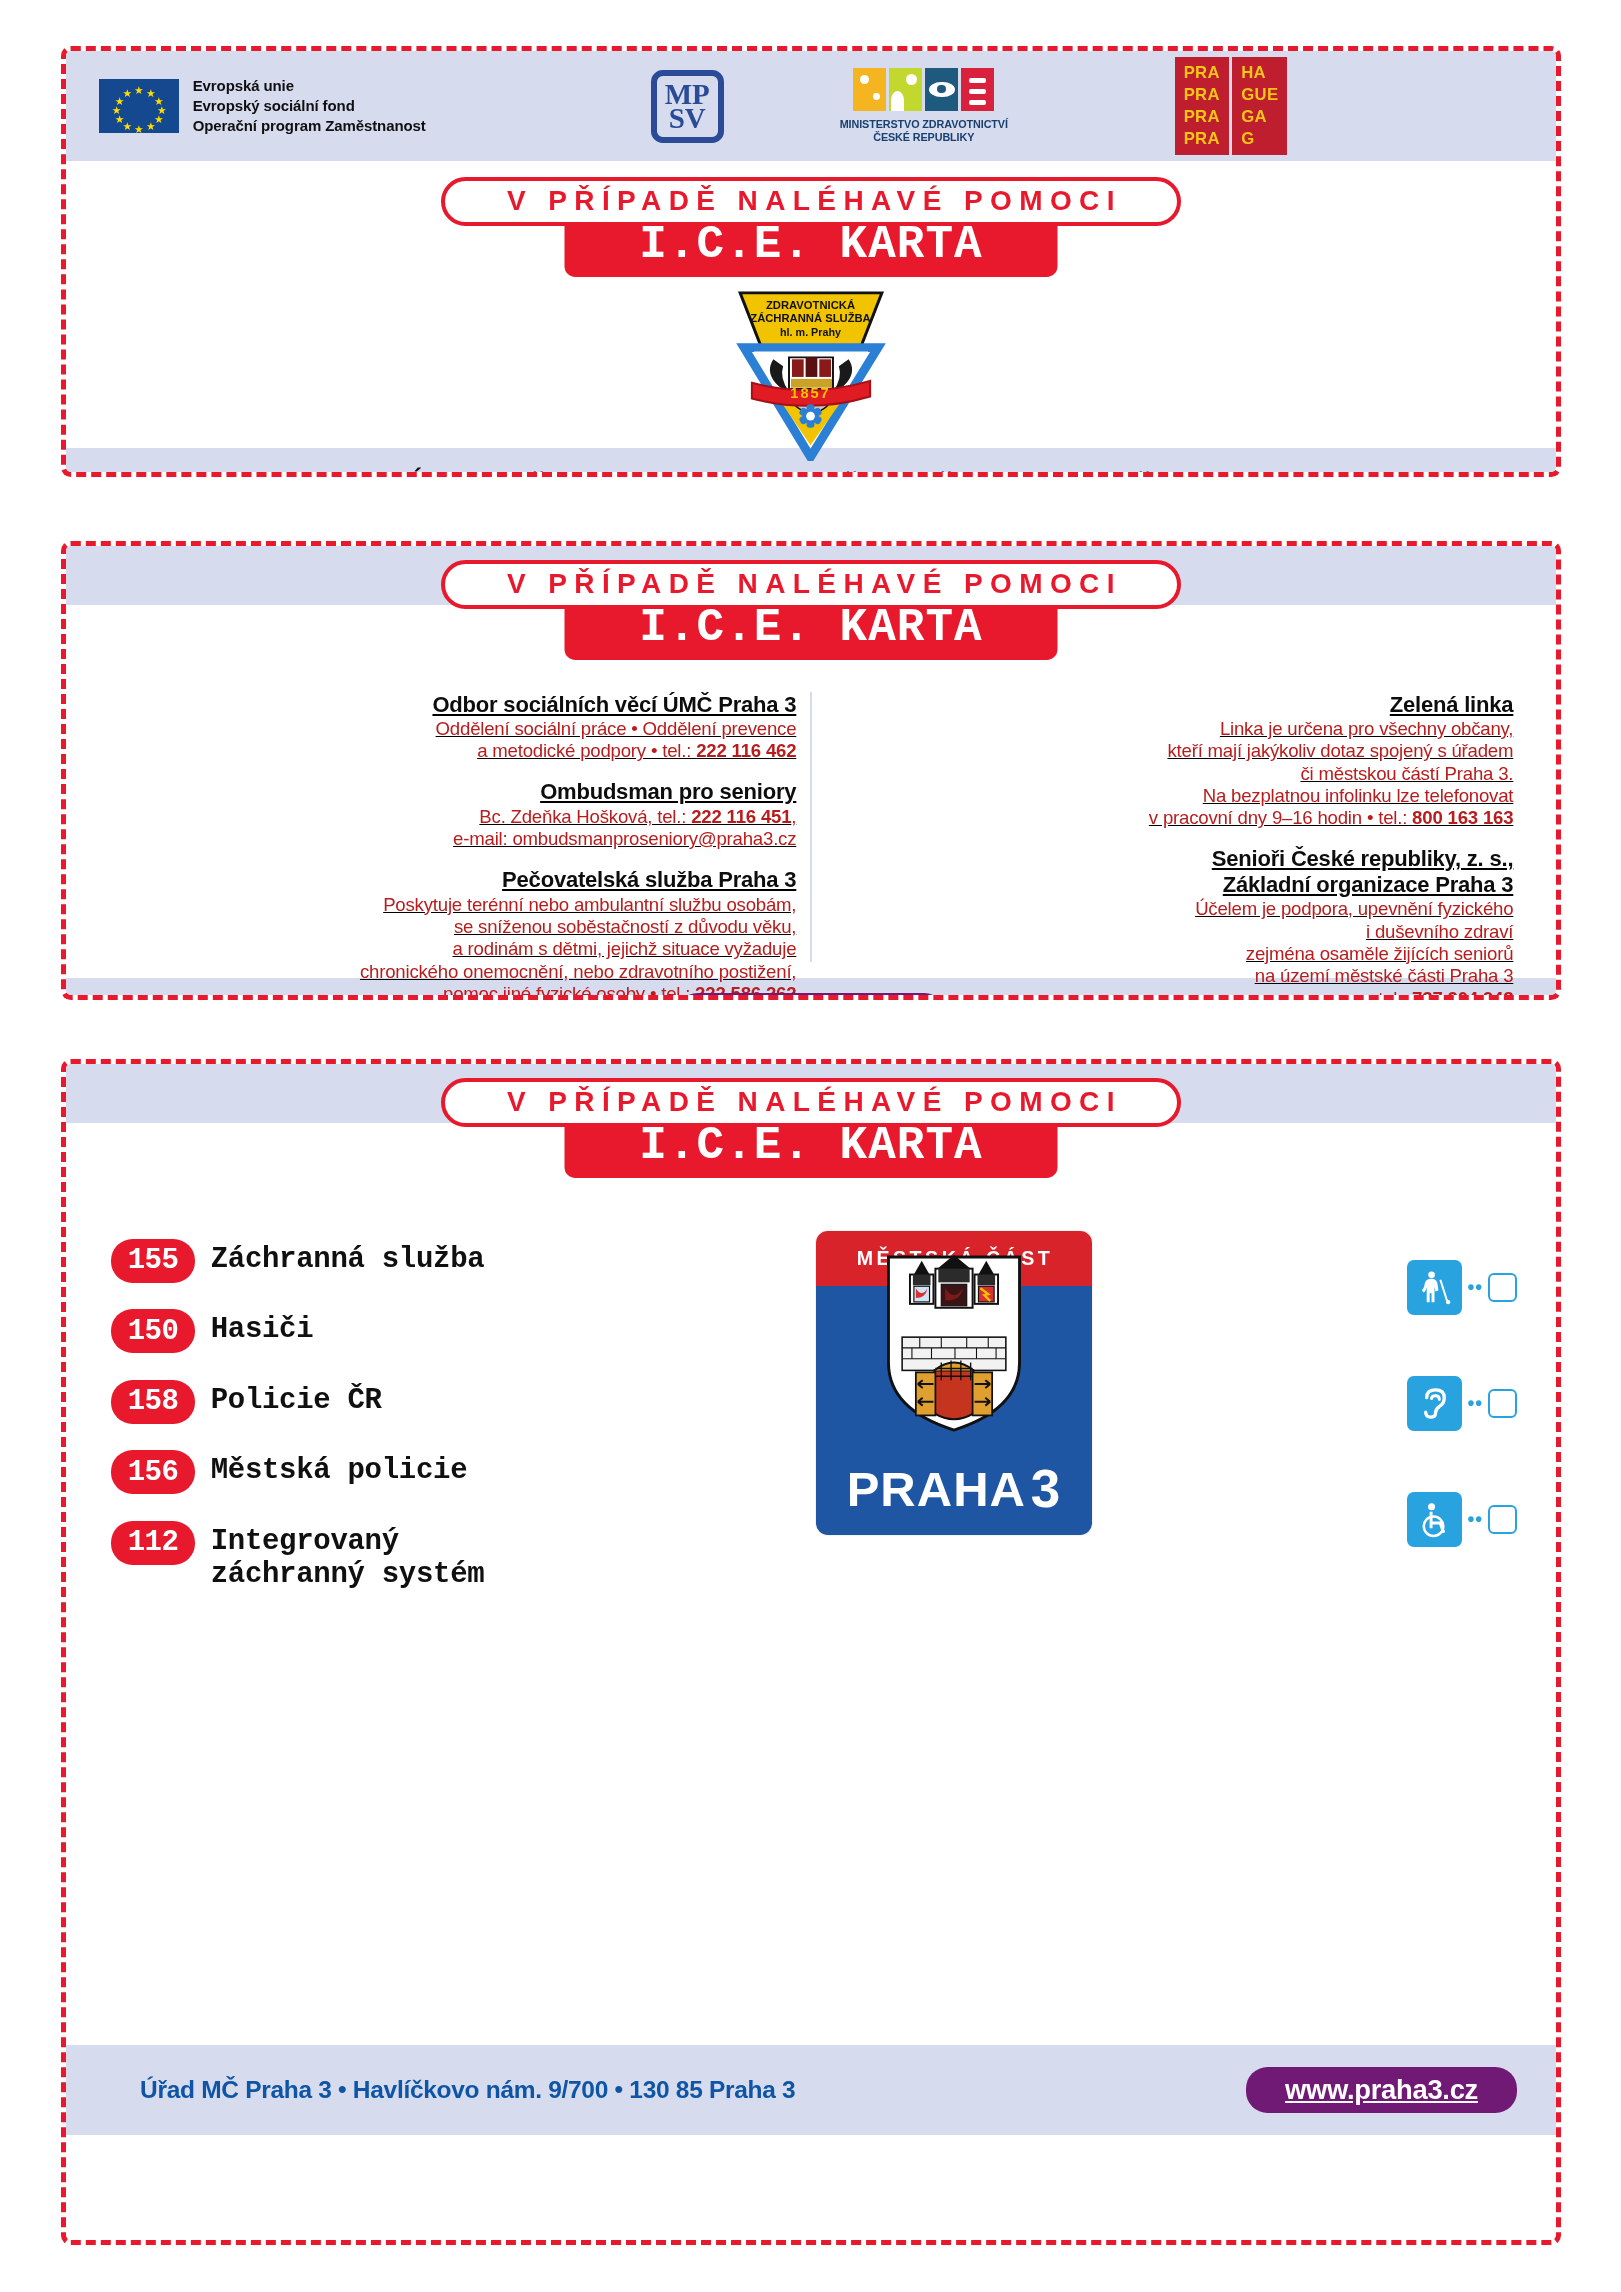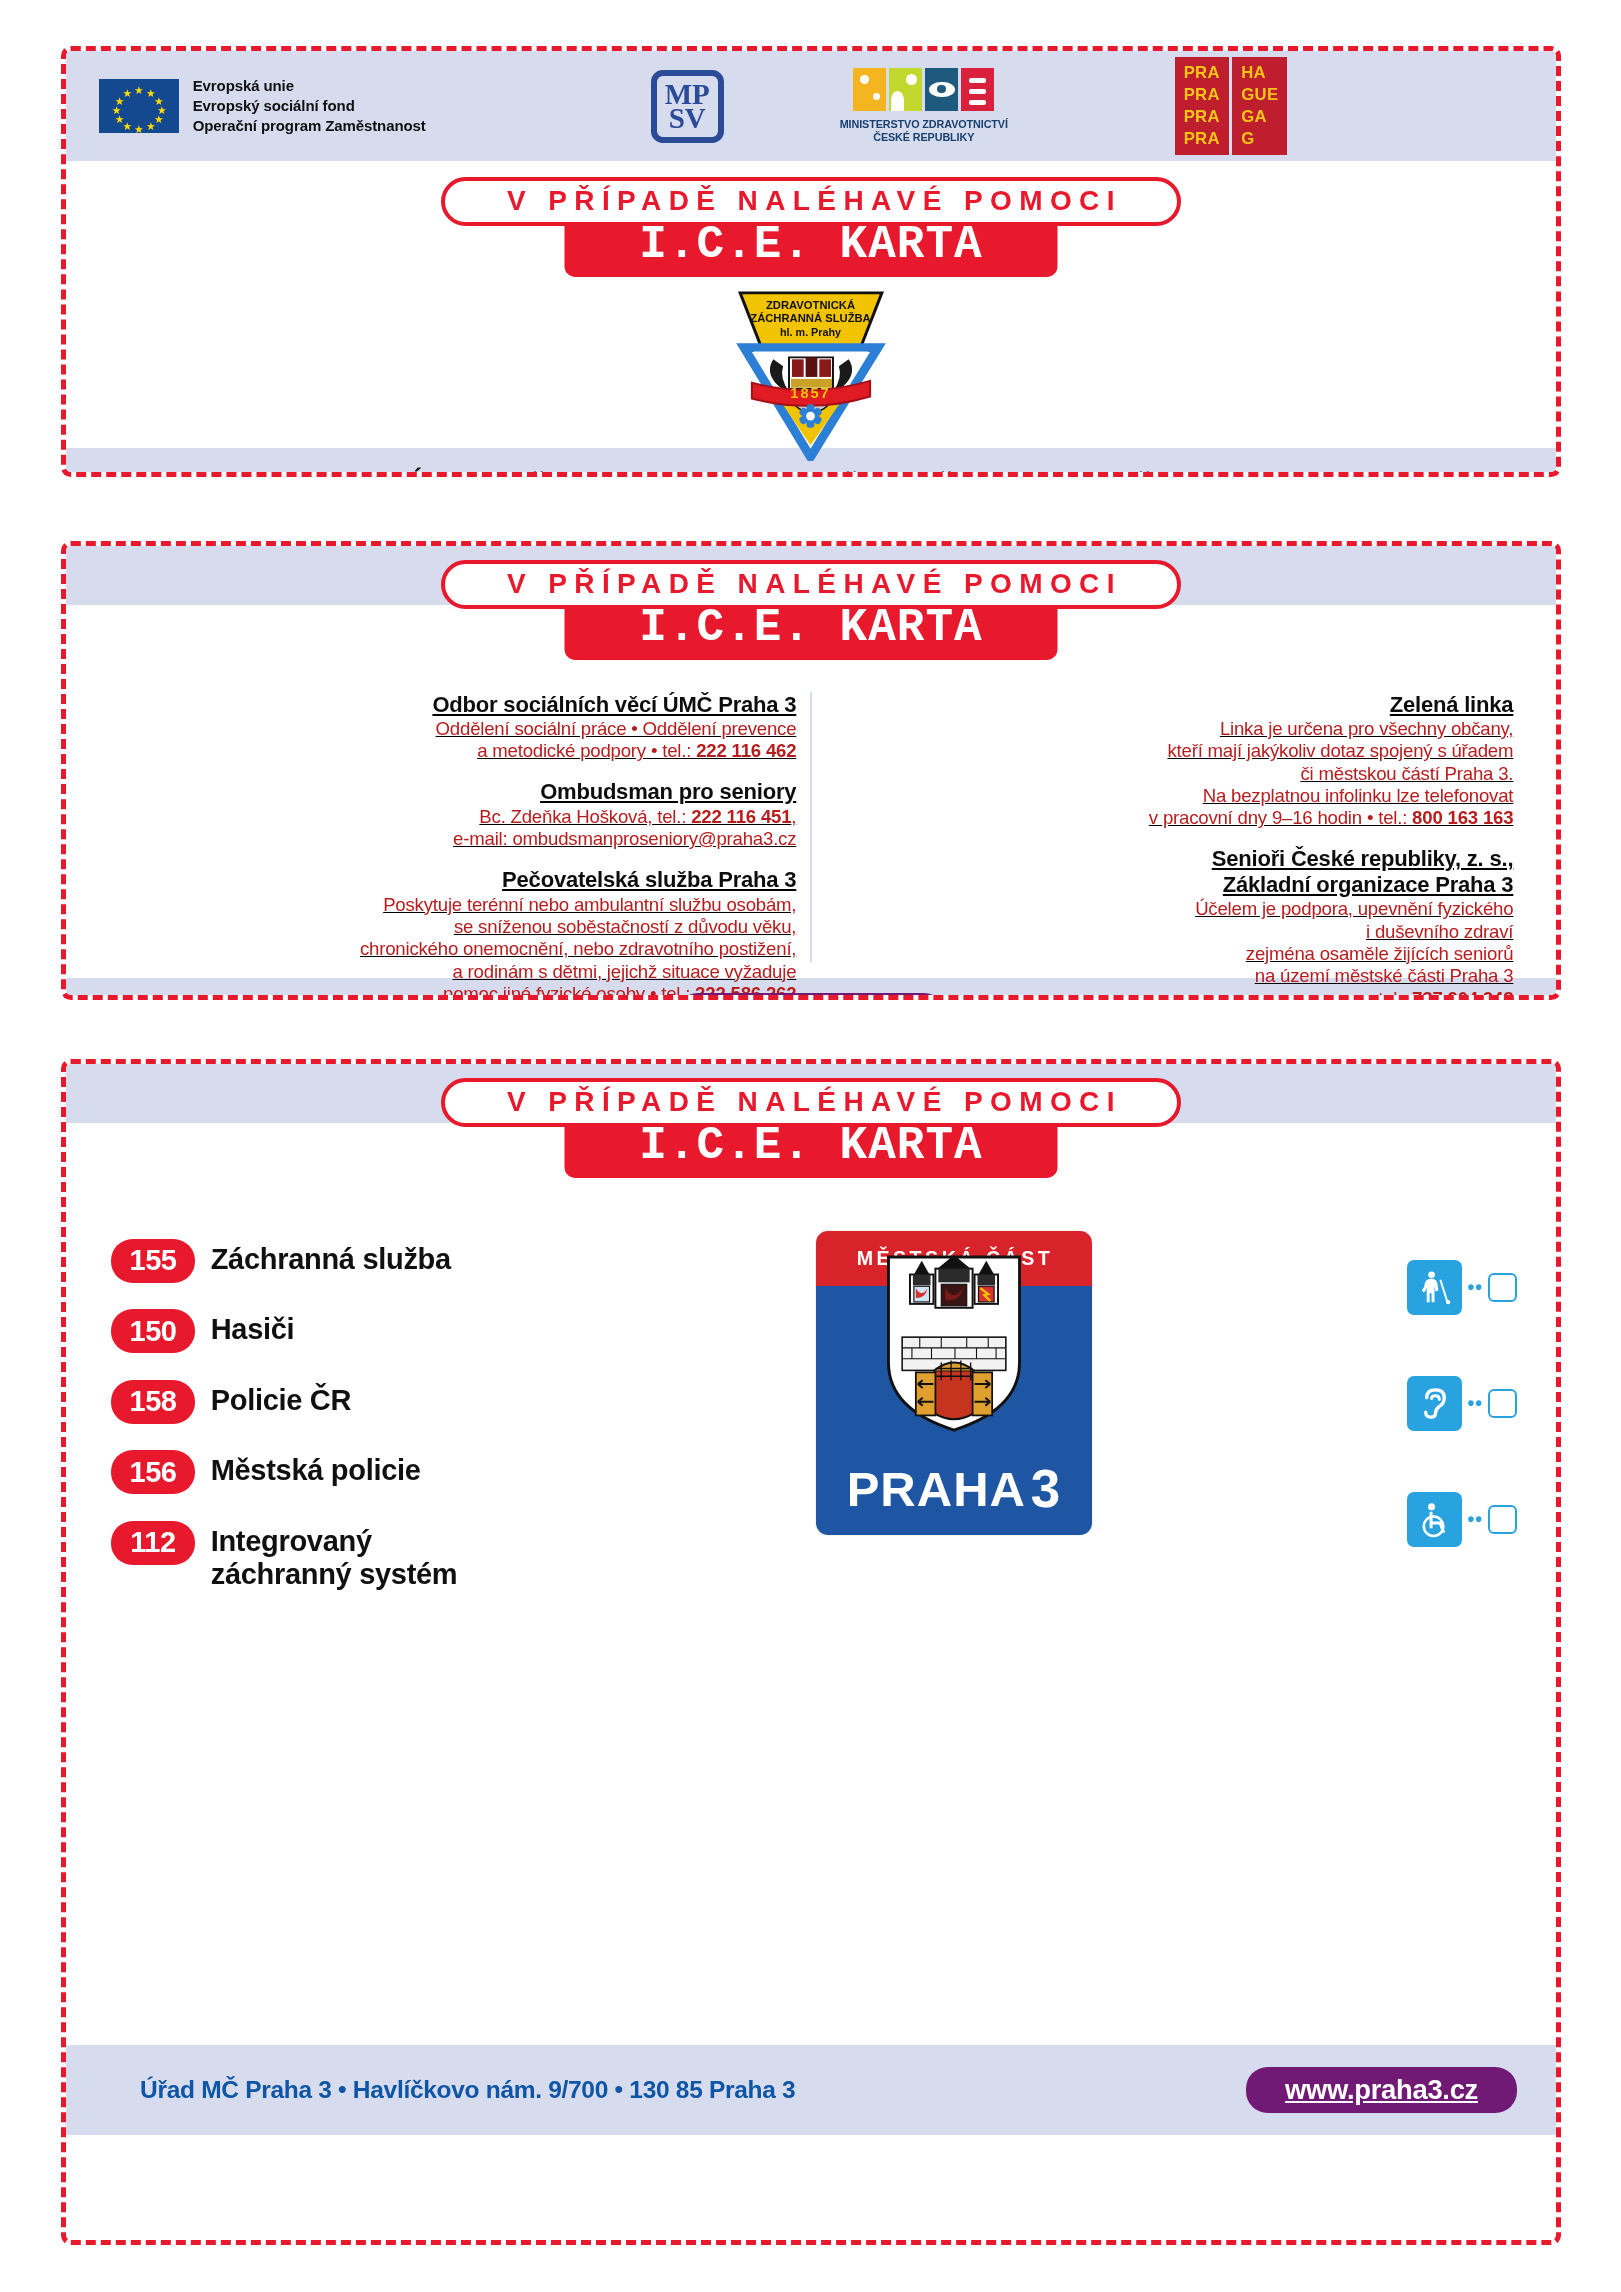--- a/index.html
+++ b/index.html
@@ -227,20 +227,21 @@
     background: #ffffff;
     height: 861px;
     display: flex;
     padding: 41px 39px 0 45px;
     position: relative;
   }
   .nums { width: 451px; padding-top: 13.7px; }
   .num-row {
     display: flex; align-items: flex-start;
     margin-bottom: 26.5px;
+    font-family: Liberation Mono, monospace;
   }
   .num-badge {
     background: #e8192c;
     border-radius: 21.6px;
     min-width: 84px;
     height: 44px;
     display: flex; align-items: center; justify-content: center;
     color: #ffffff;
     font-weight: 700;
     font-size: 29px;
@@ -492,22 +493,22 @@
         </div>
         <div class="blk">
           <h3>Ombudsman pro seniory</h3>
           <p>Bc. Zdeňka Hošková, tel.: <b>222 116 451</b>,</p>
           <p>e-mail: ombudsmanproseniory@praha3.cz</p>
         </div>
         <div class="blk">
           <h3>Pečovatelská služba Praha 3</h3>
           <p>Poskytuje terénní nebo ambulantní službu osobám,</p>
           <p>se sníženou soběstačností z důvodu věku,</p>
+          <p>a rodinám s dětmi, jejichž situace vyžaduje</p>
           <p>chronického onemocnění, nebo zdravotního postižení,</p>
-          <p>a rodinám s dětmi, jejichž situace vyžaduje</p>
           <p>pomoc jiné fyzické osoby  •  tel.: <b>222 586 262</b></p>
         </div>
       </div>
 
       <div class="col">
         <div class="blk">
           <h3>Zelená linka</h3>
           <p>Linka je určena pro všechny občany,</p>
           <p>kteří mají jakýkoliv dotaz spojený s úřadem</p>
           <p>či městskou částí Praha 3.</p>

